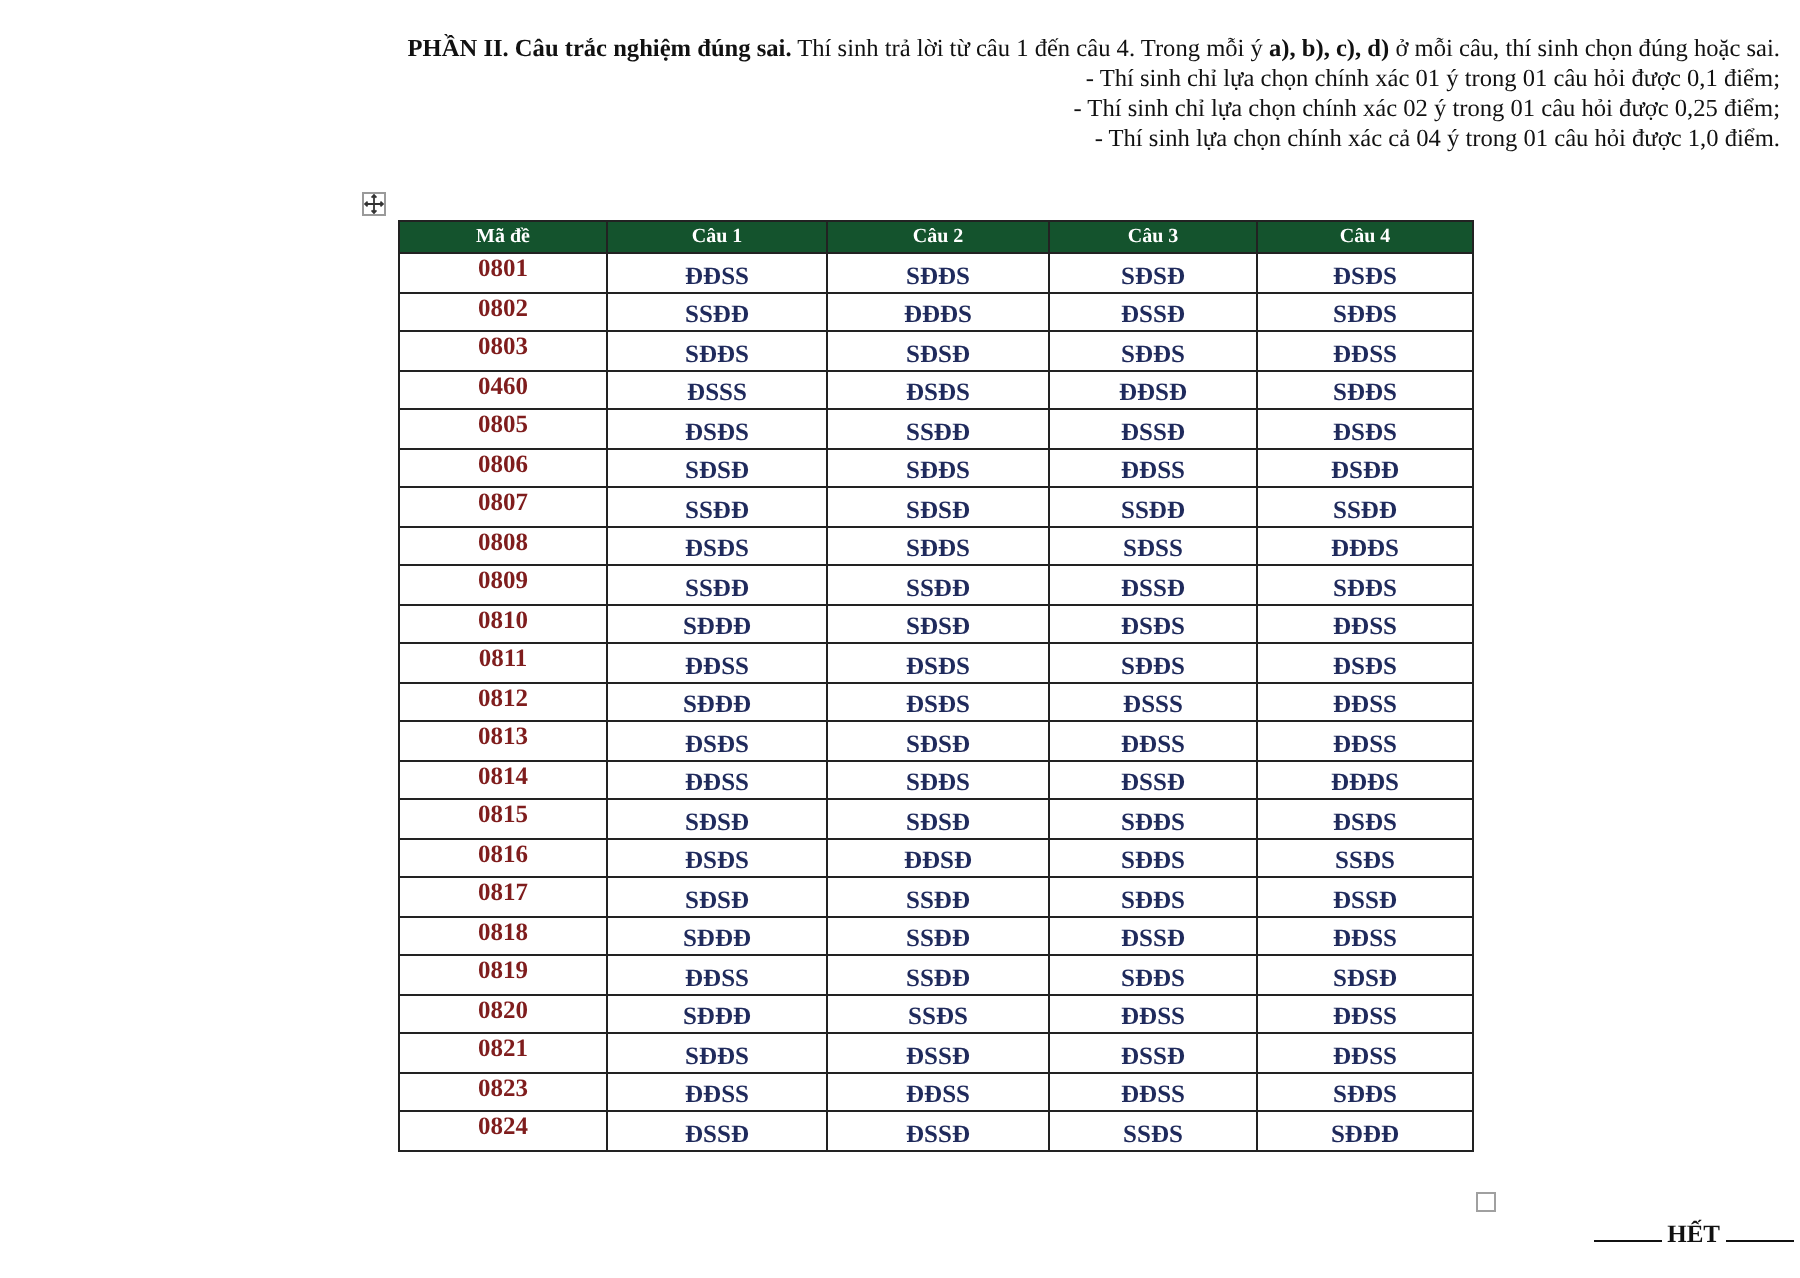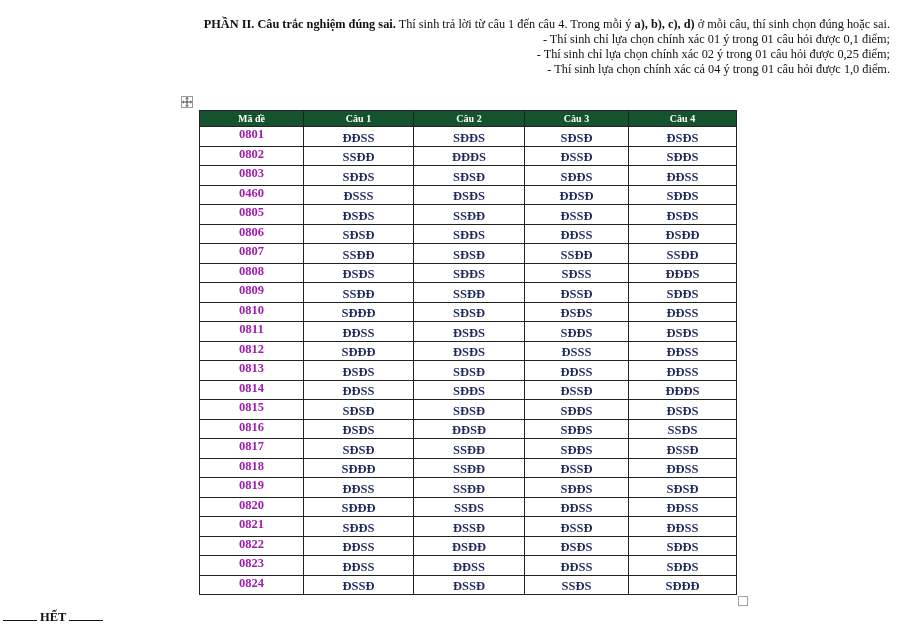--- a/index.html
+++ b/index.html
@@ -12,27 +12,27 @@
                  border:1px solid #9a9a9a; background:#fff; box-sizing:border-box;
                  display:flex; align-items:center; justify-content:center; }
   .move-handle svg { width:10px; height:10px; }
   table.answers { position:absolute; left:199px; top:110px; width:537px;
                   border-collapse:collapse; table-layout:fixed; }
   table.answers th, table.answers td { border:1px solid #222; padding:0; text-align:center;
                   font-weight:bold; }
   table.answers th { background:#14532d; color:#ffffff; font-size:10px; height:15px;
                      line-height:15px; border-color:#222; }
   table.answers td { height:18.5px; font-size:12.5px; }
-  table.answers td.code { color:#a21caf; vertical-align:top; line-height:15px;font-family:Liberation Serif, serif; }
+  table.answers td.code { color:#7f1d1d; vertical-align:top; line-height:15px;font-family:Liberation Serif, serif; }
   table.answers td.ans { color:#1f2a5c; vertical-align:bottom; line-height:16px; }
   col.c0 { width:104px; } col.c1 { width:110px; } col.c2 { width:111px; }
   col.c3 { width:104px; } col.c4 { width:108px; }
   .resize-handle { position:absolute; left:738px; top:596px; width:10px; height:10px;
                    border:1px solid #a0a0a0; background:#fff; box-sizing:border-box; }
-  .end-line { position:absolute; left:0; top:610px; width:900px; text-align:left;
+  .end-line { position:absolute; left:0; top:610px; width:900px; text-align:right;
               font-size:12.5px; font-weight:bold; }
   .end-line .rule { display:inline-block; width:34px; border-bottom:1px solid #111;
                     vertical-align:baseline; margin:0 3px; }
 </style>
 </head>
 <body>
 
 <div class="intro">
   <p><b>PHẦN II. Câu trắc nghiệm đúng sai.</b><span> Thí sinh trả lời từ câu 1 đến câu 4. Trong mỗi ý </span><b>a), b), c), d)</b><span> ở mỗi câu, thí sinh chọn đúng hoặc sai.</span></p>
   <p>- Thí sinh chỉ lựa chọn chính xác 01 ý trong 01 câu hỏi được 0,1 điểm;</p>
@@ -205,27 +205,20 @@
         <td class="ans">ĐĐSS</td>
       </tr>
       <tr>
         <td class="code">0821</td>
         <td class="ans">SĐĐS</td>
         <td class="ans">ĐSSĐ</td>
         <td class="ans">ĐSSĐ</td>
         <td class="ans">ĐĐSS</td>
       </tr>
       <tr>
-        <td class="code">0822</td>
-        <td class="ans">ĐĐSS</td>
-        <td class="ans">ĐSĐĐ</td>
-        <td class="ans">ĐSĐS</td>
-        <td class="ans">SĐĐS</td>
-      </tr>
-      <tr>
         <td class="code">0823</td>
         <td class="ans">ĐĐSS</td>
         <td class="ans">ĐĐSS</td>
         <td class="ans">ĐĐSS</td>
         <td class="ans">SĐĐS</td>
       </tr>
       <tr>
         <td class="code">0824</td>
         <td class="ans">ĐSSĐ</td>
         <td class="ans">ĐSSĐ</td>

